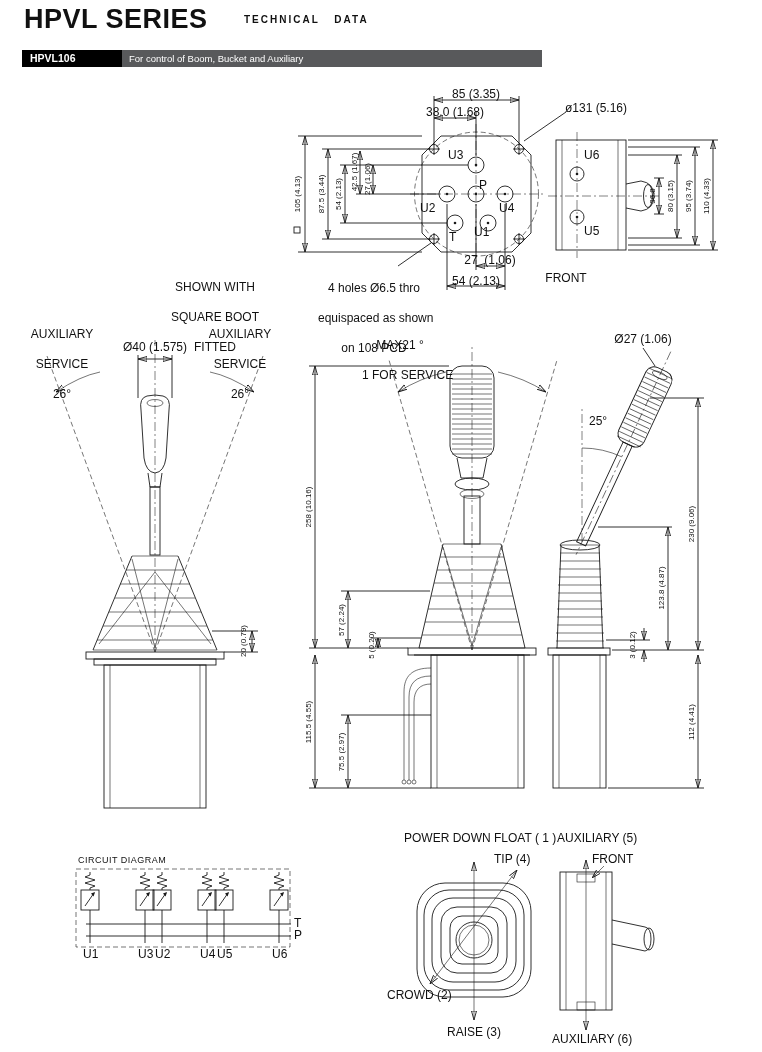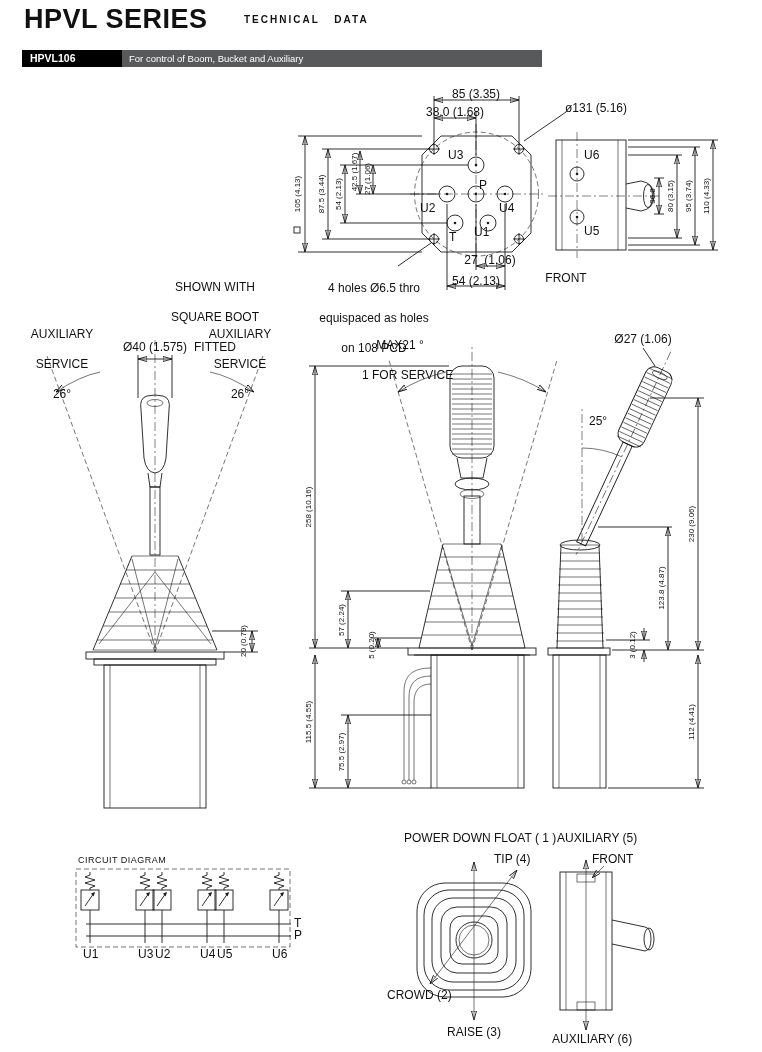--- a/index.html
+++ b/index.html
@@ -324,21 +324,21 @@
   <div class="vlbl sm" style="left:350px;top:197px;width:50px">42.5 (1.67)</div>
   <div class="vlbl sm" style="left:363px;top:201px;width:44px">27 (1.06)</div>
   <div class="lbl" style="left:448px;top:150px">U3</div>
   <div class="lbl" style="left:479px;top:180px">P</div>
   <div class="lbl" style="left:420px;top:203px">U2</div>
   <div class="lbl" style="left:499px;top:203px">U4</div>
   <div class="lbl" style="left:449px;top:232px">T</div>
   <div class="lbl" style="left:474px;top:227px">U1</div>
   <div class="lbl c" style="left:318px;top:263px;width:112px">
     <div>4 holes Ø6.5 thro</div>
-    <div>equispaced as holes</div>
+    <div>equispaced as shown</div>
     <div>on 108 PCD</div>
   </div>
   <div class="lbl c" style="left:455px;top:255px;width:70px">27  (1.06)</div>
   <div class="lbl c" style="left:441px;top:276px;width:70px">54 (2.13)</div>
   <div class="lbl c" style="left:168px;top:262px;width:94px">
     <div>SHOWN WITH</div>
     <div>SQUARE BOOT</div>
     <div>FITTED</div>
   </div>
 

